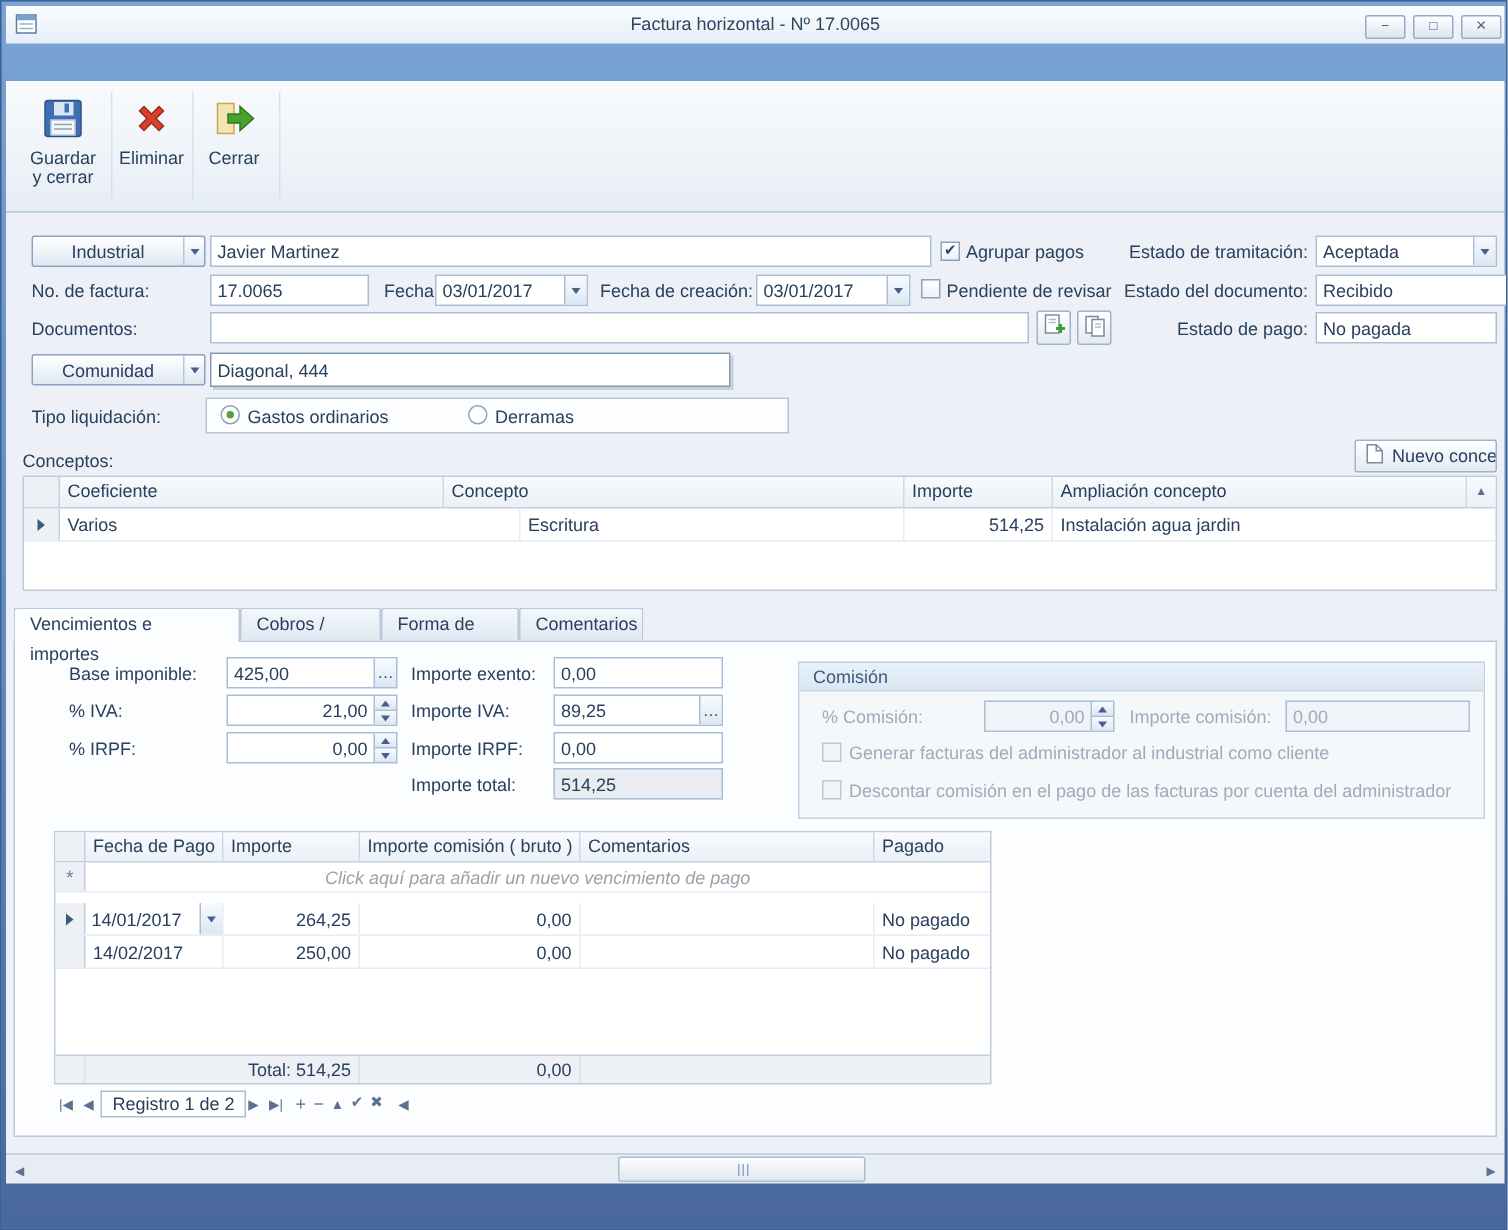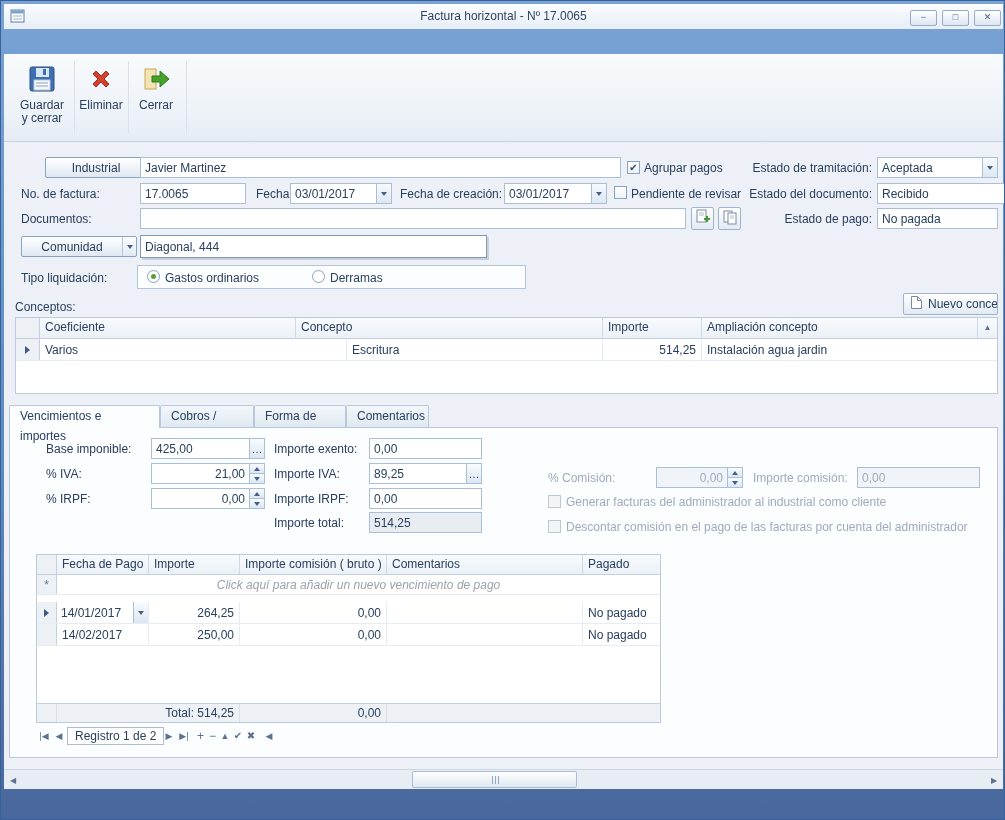--- a/index.html
+++ b/index.html
@@ -134,21 +134,21 @@
             <path d="M11 12 h8 v-5 l9 8 -9 8 v-5 h-8 z" fill="#4aa02c" stroke="#2e7a18"></path>
           </svg>
       </span>
       <div class="lb">Cerrar</div>
     </div>
     <div class="rsep" style="left:182px;"></div>
   </div>
 
   <div class="content-bg"></div>
 
-  <div class="splitbtn" style="left:20px;top:156px;width:116px;margin-left:24px;">
+  <div class="splitbtn" style="left:20px;top:156px;width:116px;">
     <span class="sb-l">Industrial</span>
     <span class="sb-a">
         <i class="tri"></i>
       </span>
   </div>
   <div class="fld" style="left:139px;top:156px;width:481px;">
     <span class="val">Javier Martinez</span>
   </div>
   <div class="cb" style="left:626px;top:160px;">✔</div>
   <div class="lbl" style="left:643px;top:160px;">Agrupar pagos</div>
@@ -316,20 +316,23 @@
   <div class="lbl" style="left:273px;top:491px;z-index:4;">Importe IRPF:</div>
   <div class="fld" style="left:368px;top:487px;width:113px;z-index:4;">
     <span class="val">0,00</span>
   </div>
 
   <div class="lbl" style="left:273px;top:515px;z-index:4;">Importe total:</div>
   <div class="fld ro" style="left:368px;top:511px;width:113px;z-index:4;">
     <span class="val">514,25</span>
   </div>
 
+  <div class="gbox" style="left:531px;top:440px;width:458px;height:105px;z-index:4;">
+    <div class="ghd">Comisión</div>
+  </div>
   <div class="lbl dis-t" style="left:547px;top:470px;z-index:5;">% Comisión:</div>
   <div class="fld dis" style="left:655px;top:466px;width:87px;z-index:5;">
     <span class="val num dis-t">0,00</span>
     <span class="spinner">
         <i>
           <span class="triu"></span>
         </i>
         <i>
           <span class="tri"></span>
         </i>

